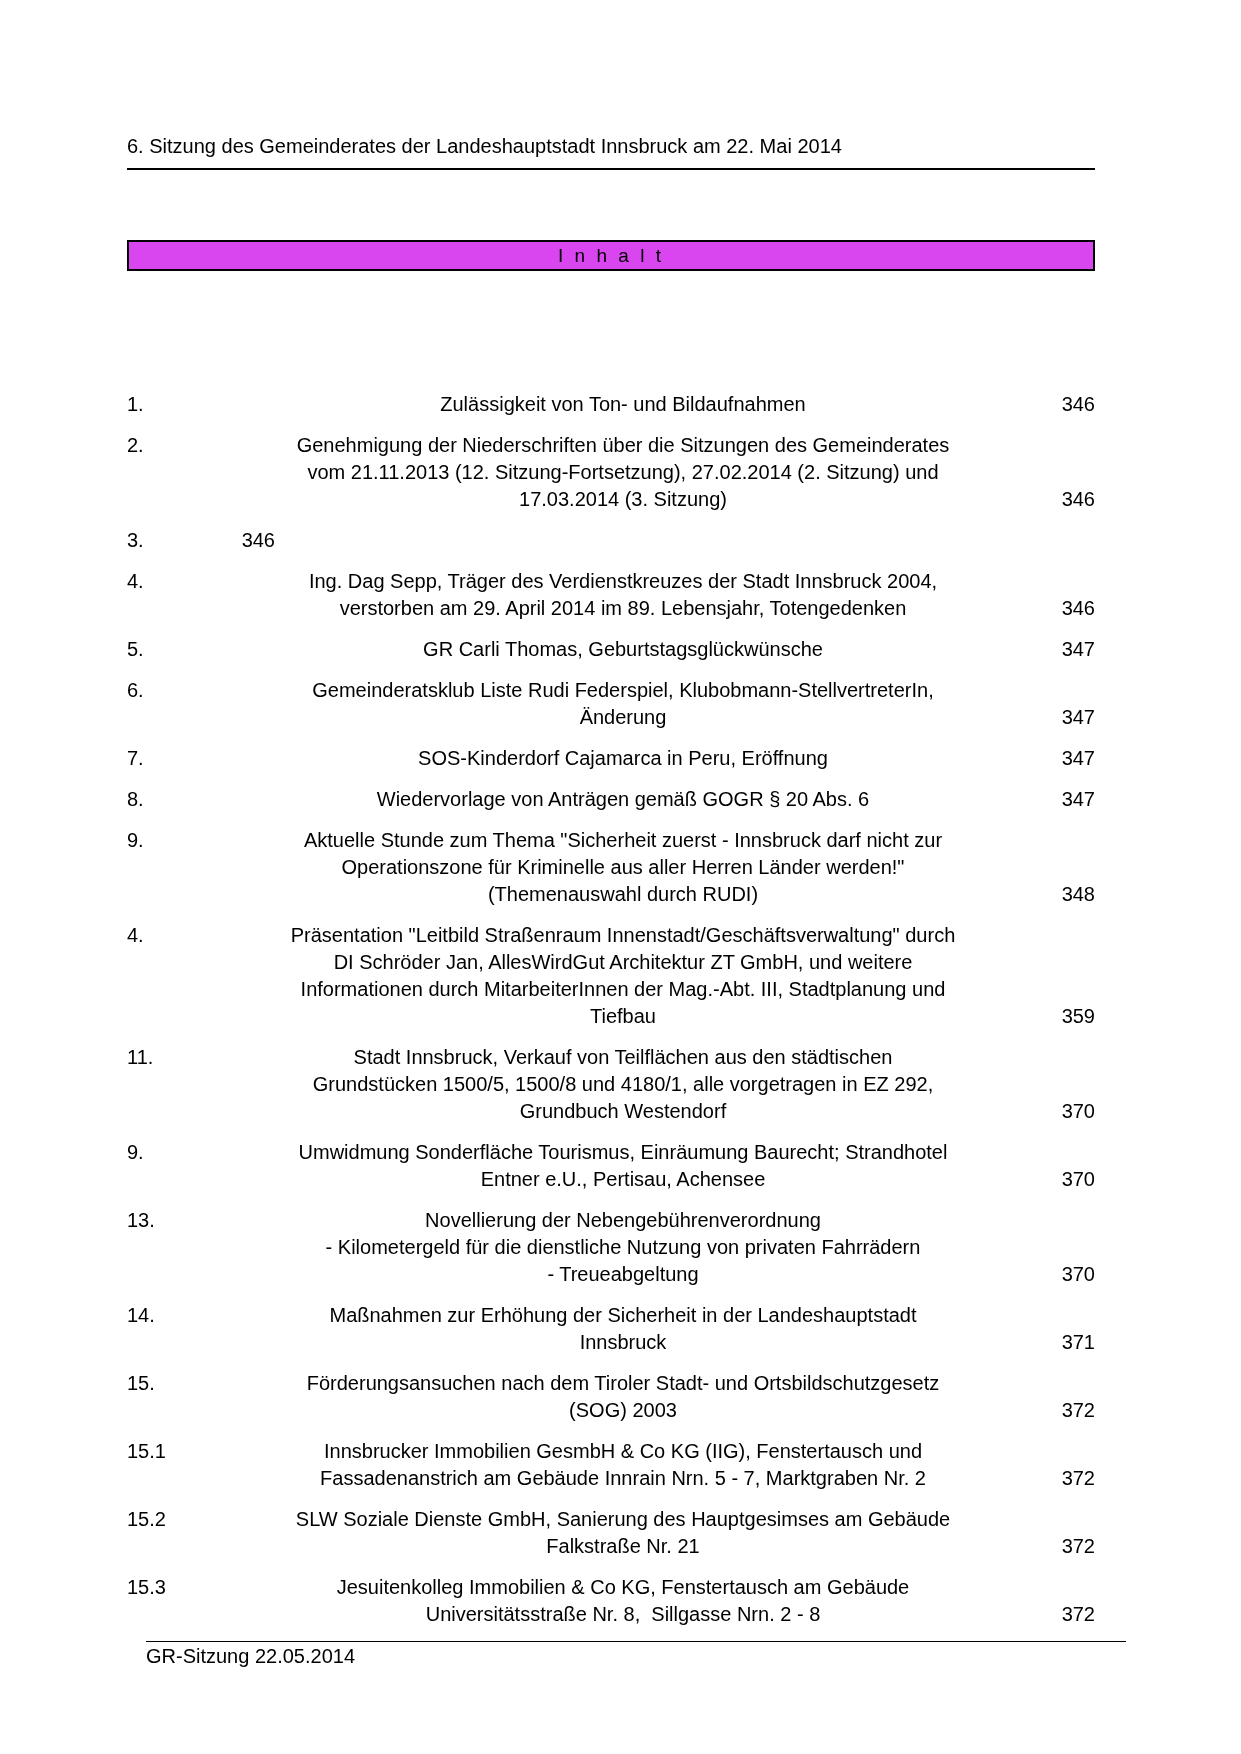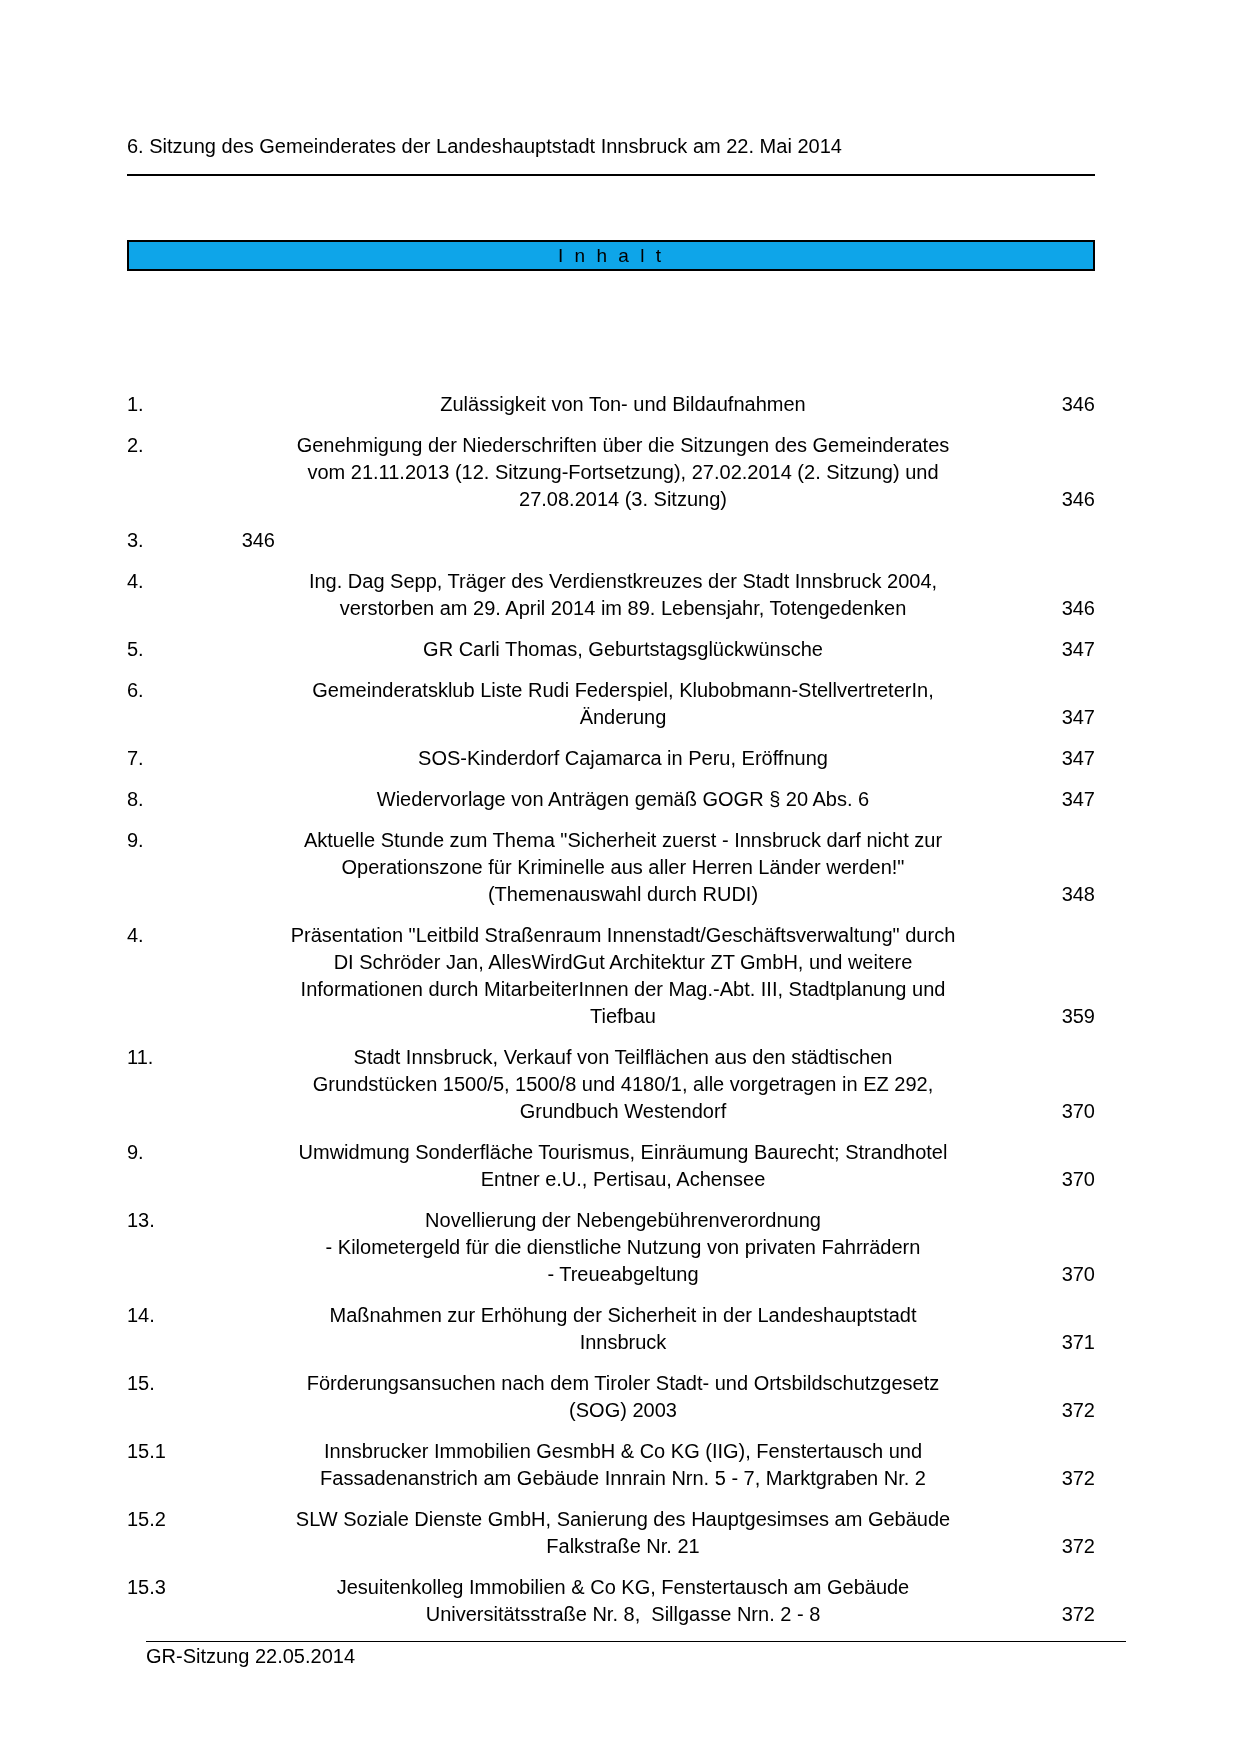--- a/index.html
+++ b/index.html
@@ -12,31 +12,31 @@
     color: #000000;
     overflow: hidden;
   }
   .doc-title {
     position: absolute;
     left: 127px;
     top: 133px;
     width: 968px;
     font-size: 20px;
     line-height: 26px;
-    padding-bottom: 15px;
+    padding-bottom: 9px;
     border-bottom: 2px solid #000000;
     white-space: nowrap;
   }
   .inhalt-box {
     position: absolute;
     left: 127px;
     top: 240px;
     width: 964px;
     height: 27px;
-    background: #0ea5e9;
+    background: #d946ef;
     border: 2px solid #000000;
     display: flex;
     align-items: center;
     justify-content: center;
   }
   .inhalt-box span {
     font-size: 19px;
     letter-spacing: 3px;
   }
   .toc {
@@ -99,21 +99,21 @@
     <div class="toc-row">
       <div class="toc-num">1.</div>
       <div class="toc-text">Zulässigkeit von Ton- und Bildaufnahmen</div>
       <div class="toc-page">346</div>
     </div>
 
     <div class="toc-row">
       <div class="toc-num">2.</div>
       <div class="toc-text">Genehmigung der Niederschriften über die Sitzungen des Gemeinderates
 vom 21.11.2013 (12. Sitzung-Fortsetzung), 27.02.2014 (2. Sitzung) und
-27.08.2014 (3. Sitzung)</div>
+17.03.2014 (3. Sitzung)</div>
       <div class="toc-page">346</div>
     </div>
 
     <div class="toc-row">
       <div class="toc-num">3.</div>
       <div class="toc-page">346</div>
     </div>
 
     <div class="toc-row">
       <div class="toc-num">4.</div>

